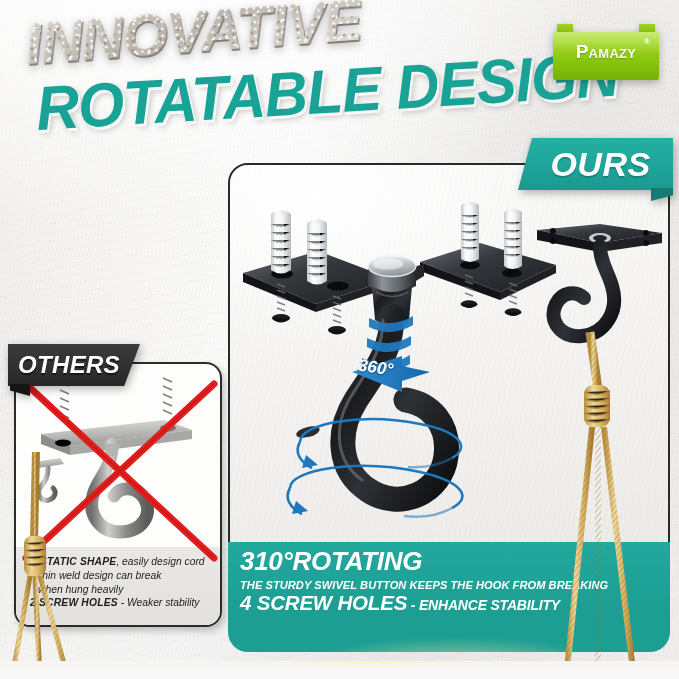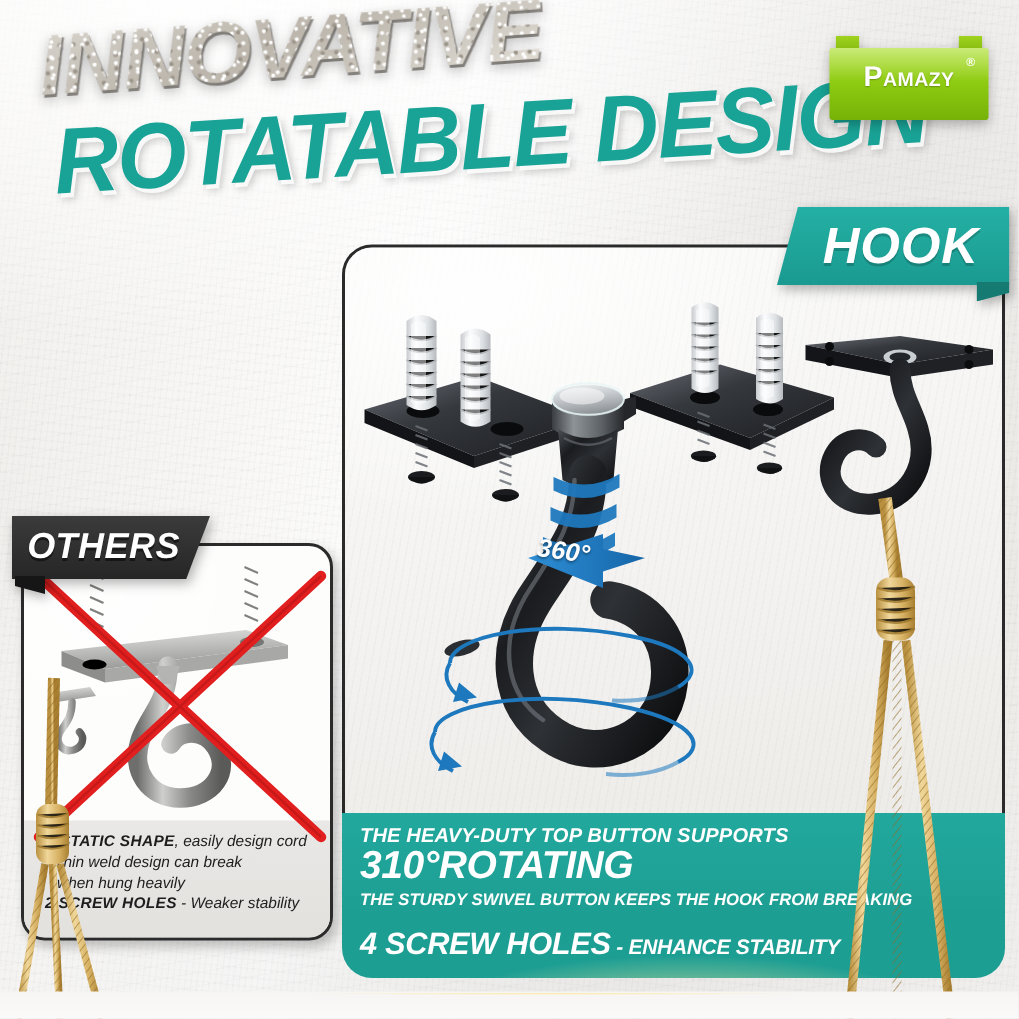--- a/index.html
+++ b/index.html
@@ -212,21 +212,21 @@
     z-index:10;
   }
   .panel-teal .glow {
     position:absolute; left:0; right:0; bottom:-34px; height:70px;
     background:radial-gradient(60% 100% at 52% 100%, rgba(255,236,160,.95), rgba(255,236,160,0) 70%);
   }
   .panel-teal .txt { position:absolute; left:12px; top:7px; z-index:3; color:#fff; }
   .tl1 { font-size:13.4px; font-weight:bold; font-style:italic; letter-spacing:.1px; white-space:nowrap; }
   .tl2 { font-size:26px; font-weight:bold; font-style:italic; letter-spacing:-.3px; line-height:1.04; margin-top:-1px; }
   .tl3 { font-size:11.1px; font-weight:bold; font-style:italic; letter-spacing:.05px; white-space:nowrap; margin-top:4px; }
-  .tl4 { font-size:20.5px; font-weight:bold; font-style:italic; letter-spacing:-.2px; line-height:1.1; margin-top:13px; white-space:nowrap; }
+  .tl4 { font-size:20.5px; font-weight:bold; font-style:italic; letter-spacing:-.2px; line-height:1.1; margin-top:1px; white-space:nowrap; }
   .tl4 .small { font-size:14px; }
 
   
   .bottom-strip {
     position:absolute; left:0; right:0; bottom:0; height:18px;
     background:linear-gradient(180deg,#f6f5f3,#fbfafa);
     z-index:14;
   }
   .bottom-strip::before{
     content:""; position:absolute; left:180px; right:120px; top:1px; height:2px;
@@ -657,33 +657,32 @@
       <p class="oc-l3">when hung heavily</p>
       <p class="oc-l4">
         <b>2 SCREW HOLES</b><span> - Weaker stability</span>
       </p>
     </div>
   </div>
 
   <div class="panel-teal">
     <div class="glow"></div>
     <div class="txt">
-      <div class="tl1">THE HEAVY-DUTY TOP BUTTON SUPPORTS</div>
       <div class="tl2">310°ROTATING</div>
       <div class="tl3">THE STURDY SWIVEL BUTTON KEEPS THE HOOK FROM BREAKING</div>
       <div class="tl4">
         <span>4 SCREW HOLES</span><span class="small"> - ENHANCE STABILITY</span>
       </div>
     </div>
   </div>
 
   <div class="ribbon-ours">
     <div class="sheet"></div>
     <div class="fold"></div>
-    <div class="label">HOOK</div>
+    <div class="label">OURS</div>
   </div>
 
   <div class="ribbon-others">
     <div class="sheet"></div>
     <div class="fold"></div>
     <div class="label">OTHERS</div>
   </div>
 
   <div class="bottom-strip"></div>
 </div>

